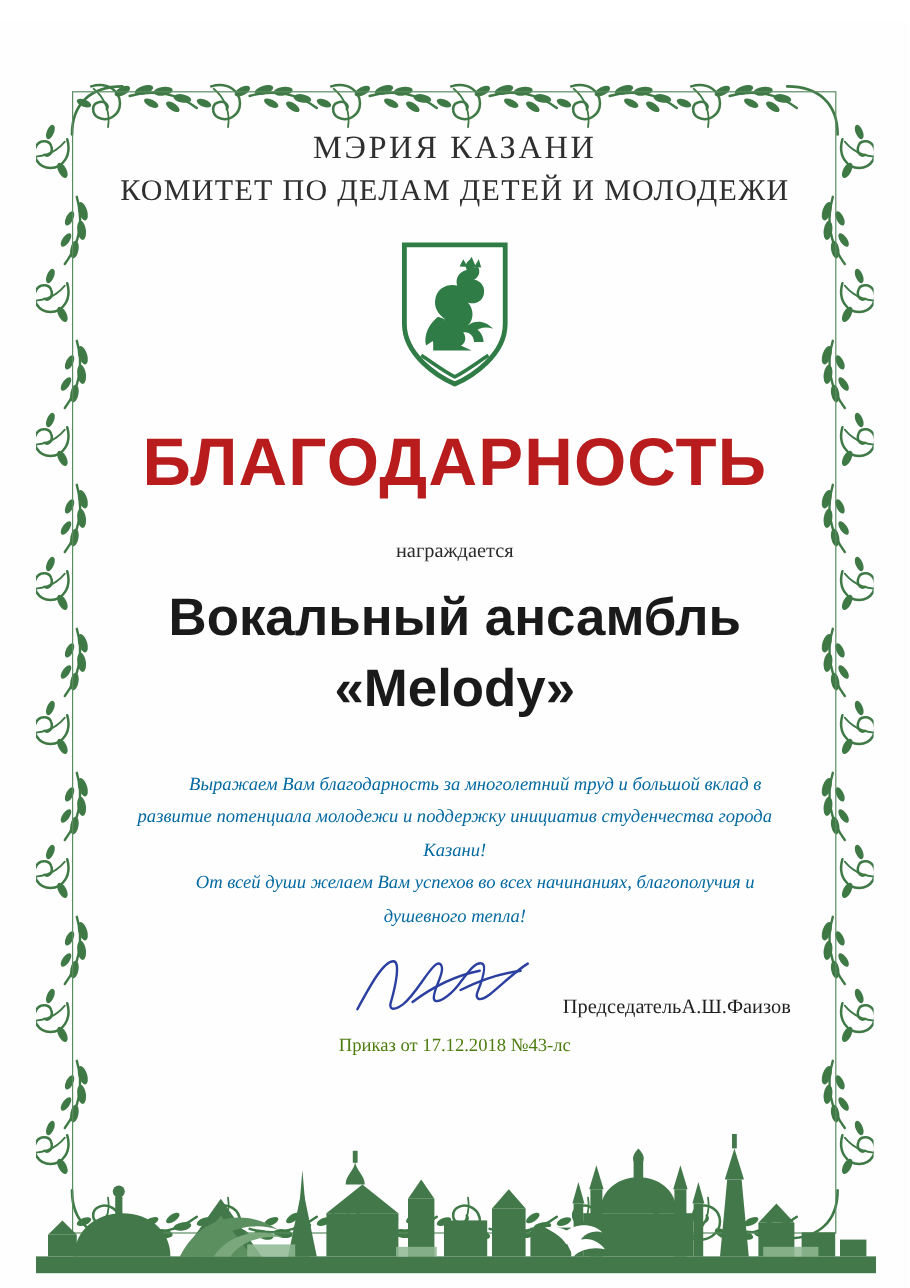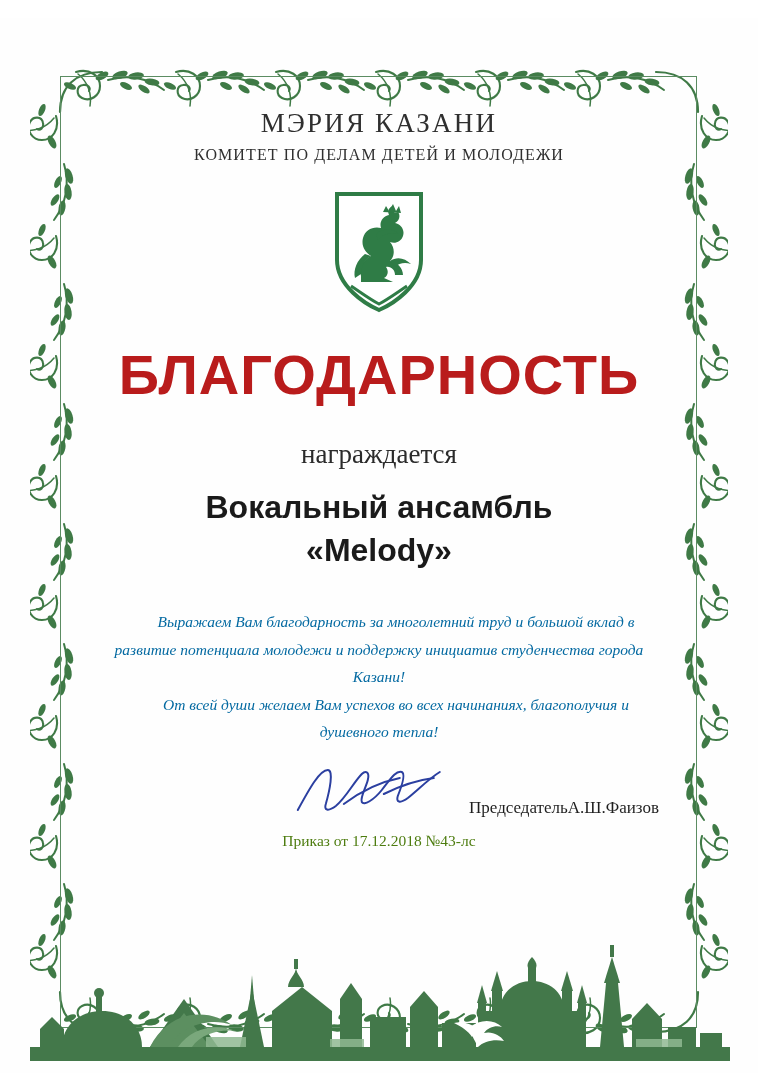--- a/index.html
+++ b/index.html
@@ -55,21 +55,21 @@
 
   .org-line1 {
     font-family: "Liberation Serif", serif;
     font-size: 27px;
     letter-spacing: 2.2px;
     color: #2f2f2f;
     font-weight: 400;
   }
   .org-line2 {
     font-family: "Liberation Serif", serif;
-    font-size: 16px;
+    font-size: 25px;
     letter-spacing: 1.1px;
     color: #2f2f2f;
     margin-top: 7px;
   }
 
   .crest {
     margin: 26px auto 0 auto;
     width: 96px;
     height: 124px;
   }
@@ -81,28 +81,28 @@
     font-size: 56px;
     font-weight: 700;
     letter-spacing: 1px;
     color: #b91c1c;
     line-height: 1.05;
   }
 
   .awarded-label {
     margin-top: 34px;
     font-family: "Liberation Serif", serif;
-    font-size: 27px;
+    font-size: 17px;
     color: #2b2b2b;
   }
 
   .recipient {
     margin-top: 16px;
     font-family: "Liberation Sans", sans-serif;
-    font-size: 32px;
+    font-size: 44px;
     font-weight: 700;
     color: #1a1a1a;
     line-height: 1.35;
   }
 
   .body-text {
     margin-top: 36px;
     width: 540px;
     margin-left: auto;
     margin-right: auto;

